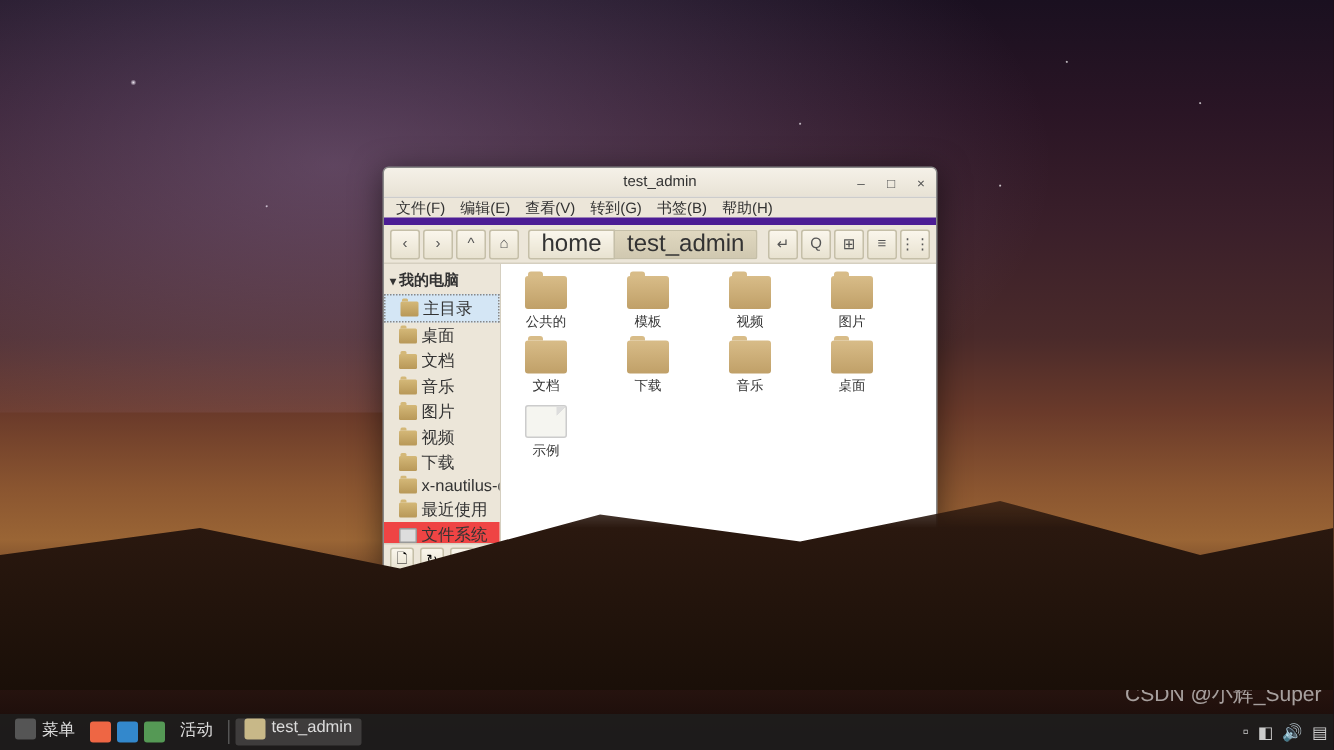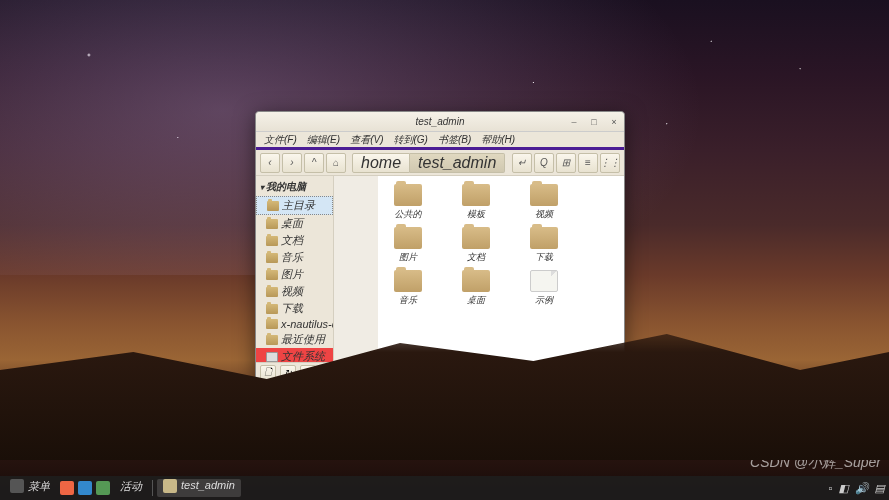--- a/index.html
+++ b/index.html
@@ -1,46 +1,46 @@
 <!DOCTYPE html>
 <html><head>
 <meta charset="utf-8">
 <style>
 *{box-sizing:border-box;margin:0;padding:0;font-family:sans-serif;font-size:11px;}
 body{width:889px;height:500px;overflow:hidden;position:relative;background:#1a0f15;}
-.desktop{width:100%;height:100%;position:relative;background:linear-gradient(180deg,#1a1020 0%,#2a1525 15%,#3a1f2a 30%,#4a2a2a 45%,#6a3a2a 55%,#8a5530 65%,#9a6535 72%,#5a3520 80%,#2a1510 90%,#150a08 100%);font-style:italic;}
+.desktop{width:100%;height:100%;position:relative;background:linear-gradient(180deg,#1a1020 0%,#2a1525 15%,#3a1f2a 30%,#4a2a2a 45%,#6a3a2a 55%,#8a5530 65%,#9a6535 72%,#5a3520 80%,#2a1510 90%,#150a08 100%);}
 .desktop::before{content:'';position:absolute;top:0;left:0;right:0;height:55%;background:radial-gradient(ellipse 800px 400px at 25% 40%,rgba(180,150,200,0.35) 0%,transparent 60%),radial-gradient(circle 2px at 10% 20%,white,transparent),radial-gradient(circle 1px at 80% 15%,white,transparent),radial-gradient(circle 1px at 60% 30%,white,transparent),radial-gradient(circle 1px at 20% 50%,white,transparent),radial-gradient(circle 1px at 75% 45%,white,transparent),radial-gradient(circle 1px at 90% 25%,white,transparent);}
 .desktop::after{content:'';position:absolute;bottom:40px;left:0;right:0;height:180px;background:linear-gradient(180deg,transparent,#2a180f 40%,#1a0f08);clip-path:polygon(0 50%,15% 40%,30% 55%,45% 35%,60% 45%,75% 30%,90% 50%,100% 40%,100% 100%,0 100%);}
 .window{position:absolute;left:255px;top:111px;width:370px;height:272px;background:#f0ece4;border:1px solid #888;border-radius:4px 4px 0 0;box-shadow:0 4px 20px rgba(0,0,0,0.5);display:flex;flex-direction:column;}
 .titlebar{height:20px;background:linear-gradient(#f5f1e8,#e8e2d5);border-bottom:1px solid #ccc;display:flex;align-items:center;justify-content:center;position:relative;border-radius:4px 4px 0 0;}
 .titlebar-title{font-size:10px;color:#333;}
 .win-controls{position:absolute;right:4px;display:flex;gap:8px;}
 .win-btn{width:12px;height:12px;font-size:9px;display:flex;align-items:center;justify-content:center;cursor:pointer;color:#555;}
-.menubar{height:18px;background:#ece6d9;border-bottom:3px solid #4c1d95;display:flex;align-items:center;padding:0 4px;gap:2px;}
+.menubar{height:18px;background:#ece6d9;border-bottom:5px solid #4c1d95;display:flex;align-items:center;padding:0 4px;gap:2px;}
 .menu-item{padding:2px 4px;font-size:10px;color:#333;cursor:pointer;}
 .toolbar{height:26px;background:#ece6d9;border-bottom:1px solid #d5cfc0;display:flex;align-items:center;padding:0 4px;gap:2px;}
 .tb-btn{width:20px;height:20px;border:1px solid #c5bfa8;background:linear-gradient(#faf6ec,#e8e2d0);border-radius:2px;display:flex;align-items:center;justify-content:center;cursor:pointer;font-size:10px;color:#555;}
 .pathbar{display:flex;gap:0;margin-left:4px;}
 .path-btn{height:20px;padding:0 8px;border:1px solid #c5bfa8;background:linear-gradient(#faf6ec,#e8e2d0);display:flex;align-items:center;font-size:16px;color:#333;cursor:pointer;}
 .path-btn.active{background:linear-gradient(#e0d8c0,#d0c8b0);}
 .path-btn:first-child{border-radius:2px 0 0 2px;}
 .path-btn:last-child{border-radius:0 2px 2px 0;border-left:none;}
 .toolbar-right{margin-left:auto;display:flex;gap:2px;}
 .body{flex:1;display:flex;overflow:hidden;}
 .sidebar{width:78px;background:#ece6d9;border-right:1px solid #d5cfc0;overflow-y:auto;padding:2px 0;}
 .sb-header{display:flex;align-items:center;padding:2px 4px;font-size:10px;color:#333;font-weight:bold;cursor:pointer;}
 .sb-header::before{content:'▾';margin-right:2px;font-size:8px;}
 .sb-item{display:flex;align-items:center;padding:1px 4px 1px 10px;font-size:10px;color:#333;cursor:pointer;gap:3px;white-space:nowrap;overflow:hidden;}
 .sb-item.sel{background:#d4e6f5;border:1px dotted #888;}
 .sb-item.sel2{background:#ef4444;text-align:right;}
 .sb-icon{width:12px;height:10px;display:inline-block;flex-shrink:0;}
 .folder-ico{background:linear-gradient(#d4b878,#b89858);border-radius:1px;position:relative;}
 .folder-ico::before{content:'';position:absolute;top:-2px;left:1px;width:4px;height:2px;background:#d4b878;border-radius:1px 1px 0 0;}
 .drive-ico{background:#ddd;border:1px solid #999;border-radius:1px;}
-.main{flex:1;background:#fff;padding:8px;display:flex;flex-wrap:wrap;align-content:flex-start;gap:6px 24px;overflow:auto;margin-left:44px;}
+.main{flex:1;background:#fff;padding:8px;display:flex;flex-wrap:wrap;align-content:flex-start;gap:6px 24px;overflow:auto;}
 .file-item{width:44px;display:flex;flex-direction:column;align-items:center;gap:2px;cursor:pointer;}
 .file-icon{width:28px;height:22px;background:linear-gradient(#d8bc88,#c0a068);border-radius:2px;position:relative;}
 .file-icon::before{content:'';position:absolute;top:-3px;left:2px;width:10px;height:3px;background:#d8bc88;border-radius:2px 2px 0 0;}
 .file-icon.doc{background:#f5f5f0;border:1px solid #ccc;}
 .file-icon.doc::before{display:none;}
 .file-icon.doc::after{content:'';position:absolute;top:0;right:0;width:6px;height:6px;background:linear-gradient(135deg,#ddd 50%,transparent 50%);}
 .file-label{font-size:9px;color:#333;text-align:center;}
 .statusbar{height:20px;background:#ece6d9;border-top:1px solid #d5cfc0;display:flex;align-items:center;padding:0 4px;gap:4px;}
 .sb-btn{width:16px;height:16px;border:1px solid #c5bfa8;background:linear-gradient(#faf6ec,#e8e2d0);border-radius:2px;cursor:pointer;display:flex;align-items:center;justify-content:center;font-size:9px;}
 .status-text{flex:1;text-align:center;font-size:10px;color:#555;}

